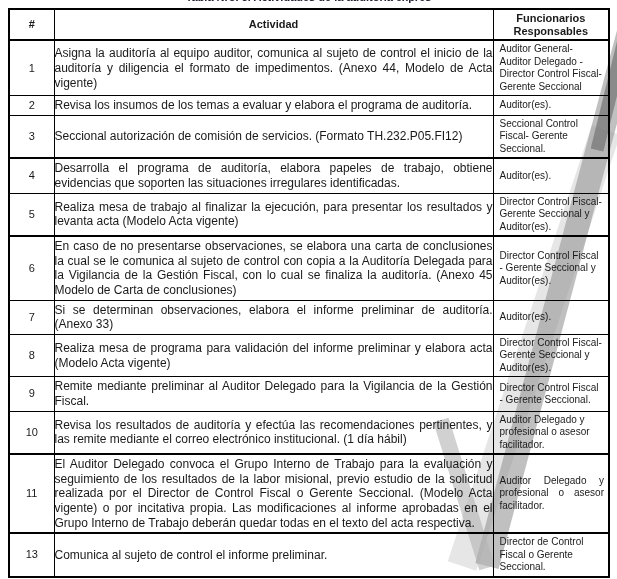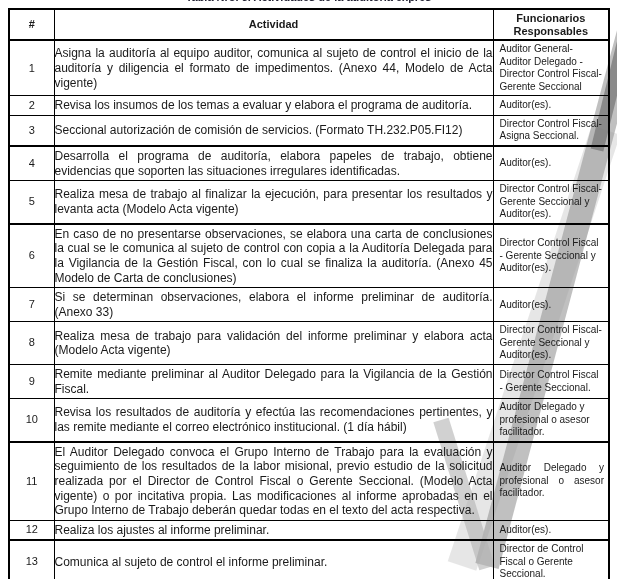--- a/index.html
+++ b/index.html
@@ -70,21 +70,21 @@
           <td class="resp">Auditor General- Auditor Delegado -Director Control Fiscal-Gerente Seccional</td>
         </tr>
         <tr>
           <td class="num">2</td>
           <td class="act">Revisa los insumos de los temas a evaluar y elabora el programa de auditoría.</td>
           <td class="resp">Auditor(es).</td>
         </tr>
         <tr>
           <td class="num">3</td>
           <td class="act">Seccional autorización de comisión de servicios. (Formato TH.232.P05.FI12)</td>
-          <td class="resp">Director Control Fiscal- Asigna Seccional.</td>
+          <td class="resp">Seccional Control Fiscal- Gerente Seccional.</td>
         </tr>
         <tr class="thick-top">
           <td class="num">4</td>
           <td class="act">Desarrolla el programa de auditoría, elabora papeles de trabajo, obtiene evidencias que soporten las situaciones irregulares identificadas.</td>
           <td class="resp">Auditor(es).</td>
         </tr>
         <tr>
           <td class="num">5</td>
           <td class="act">Realiza mesa de trabajo al finalizar la ejecución, para presentar los resultados y levanta acta (Modelo Acta vigente)</td>
           <td class="resp">Director Control Fiscal- Gerente Seccional y Auditor(es).</td>
@@ -94,43 +94,38 @@
           <td class="act">En caso de no presentarse observaciones, se elabora una carta de conclusiones la cual se le comunica al sujeto de control con copia a la Auditoría Delegada para la Vigilancia de la Gestión Fiscal, con lo cual se finaliza la auditoría. (Anexo 45 Modelo de Carta de conclusiones)</td>
           <td class="resp">Director Control Fiscal - Gerente Seccional y Auditor(es).</td>
         </tr>
         <tr>
           <td class="num">7</td>
           <td class="act">Si se determinan observaciones, elabora el informe preliminar de auditoría. (Anexo 33)</td>
           <td class="resp">Auditor(es).</td>
         </tr>
         <tr>
           <td class="num">8</td>
-          <td class="act">Realiza mesa de trabajo para validación del informe preliminar y elabora acta (Modelo Acta vigente)</td>
+          <td class="act">Realiza mesa de programa para validación del informe preliminar y elabora acta (Modelo Acta vigente)</td>
           <td class="resp">Director Control Fiscal- Gerente Seccional y Auditor(es).</td>
         </tr>
         <tr>
           <td class="num">9</td>
           <td class="act">Remite mediante preliminar al Auditor Delegado para la Vigilancia de la Gestión Fiscal.</td>
           <td class="resp">Director Control Fiscal - Gerente Seccional.</td>
         </tr>
         <tr>
           <td class="num">10</td>
           <td class="act">Revisa los resultados de auditoría y efectúa las recomendaciones pertinentes, y las remite mediante el correo electrónico institucional. (1 día hábil)</td>
           <td class="resp">Auditor Delegado y profesional o asesor facilitador.</td>
         </tr>
         <tr class="thick-top">
           <td class="num">11</td>
           <td class="act">El Auditor Delegado convoca el Grupo Interno de Trabajo para la evaluación y seguimiento de los resultados de la labor misional, previo estudio de la solicitud realizada por el Director de Control Fiscal o Gerente Seccional. (Modelo Acta vigente) o por incitativa propia. Las modificaciones al informe aprobadas en el Grupo Interno de Trabajo deberán quedar todas en el texto del acta respectiva.</td>
           <td class="resp justify">Auditor Delegado y profesional o asesor facilitador.</td>
         </tr>
-        <tr>
-          <td class="num">12</td>
-          <td class="act">Realiza los ajustes al informe preliminar.</td>
-          <td class="resp">Auditor(es).</td>
-        </tr>
         <tr class="thick-top">
           <td class="num">13</td>
           <td class="act">Comunica al sujeto de control el informe preliminar.</td>
           <td class="resp">Director de Control Fiscal o Gerente Seccional.</td>
         </tr>
       </tbody>
   </table>
 
 </div>
 

